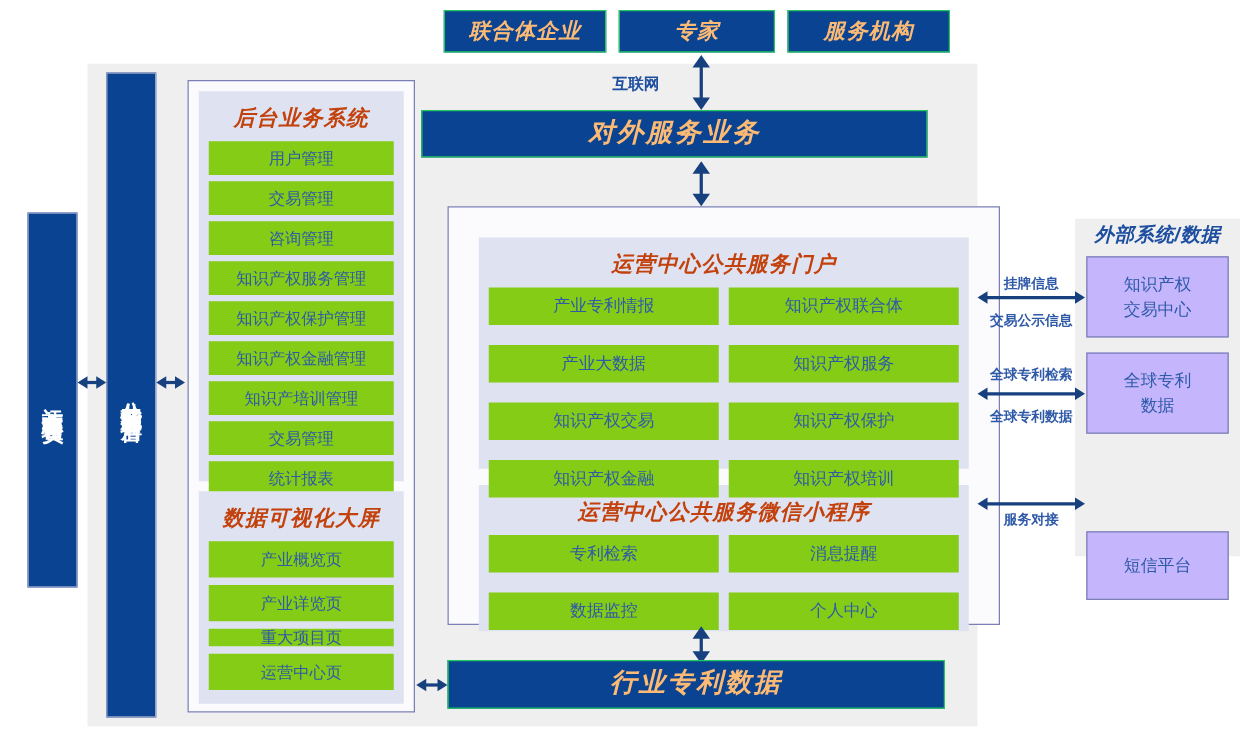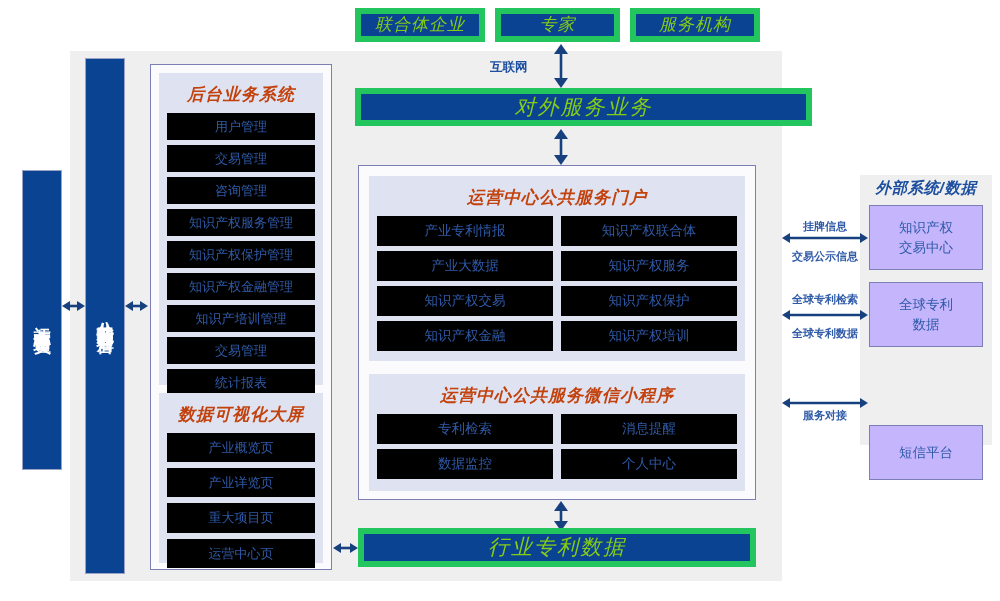--- a/index.html
+++ b/index.html
@@ -15,23 +15,23 @@
 
   
   
 
   .gray-panel{
     background:#efefef;
     left:70px;top:51px;width:712px;height:530px;
   }
 
   .blue-box{
-    background:#0a4391;border:6px solid #22c55e;
-    color:#84cc16;display:flex;align-items:center;justify-content:center;
-    font-weight:normal;font-style:italic;
+    background:#0a4391;border:1px solid #22c55e;
+    color:#fdba74;display:flex;align-items:center;justify-content:center;
+    font-weight:bold;font-style:italic;
     text-align:center;line-height:1.15;
   }
   .blue-box.top{font-size:17px;letter-spacing:1px;}
   .blue-box.wide{font-size:21px;letter-spacing:2px;}
 
   
   .pillar{
     background:#0a4391;border:1px solid #9aa3c7;color:#fff;
     font-weight:bold;font-size:17px;letter-spacing:2px;
     display:flex;align-items:center;justify-content:center;
@@ -50,28 +50,28 @@
     padding:7px 8px 8px 8px;box-sizing:border-box;
   }
   .group-title{
     color:#c2410c;font-weight:bold;font-style:italic;
     text-align:center;font-size:15px;letter-spacing:1px;
     margin:3px 0 7px 0;
   }
   .group-title.lg{font-size:17px;}
 
   .item{
-    background:#000000;color:#2f5aa8;font-size:13px;
+    background:#84cc16;color:#2f5aa8;font-size:13px;
     height:27px;display:flex;align-items:center;justify-content:center;
     margin-bottom:5px;text-align:center;white-space:nowrap;
   }
   .item:last-child{margin-bottom:0;}
 
   .grid2{display:grid;grid-template-columns:1fr 1fr;gap:5px 8px;}
-  .grid2 .item{margin-bottom:0;height:30px;font-size:13.5px;font-family:Liberation Serif, serif;}
+  .grid2 .item{margin-bottom:11px;height:30px;font-size:13.5px;font-family:Liberation Serif, serif;}
 
   
   .ext-panel{background:#efefef;}
   .ext-title{
     color:#1d4ea0;font-weight:bold;font-style:italic;font-size:15.5px;
     text-align:center;letter-spacing:.5px;
   }
   .ext-box{
     background:#c4b5fd;border:1px solid #7b7fb5;color:#2f5aa8;
     font-size:13.5px;display:flex;align-items:center;justify-content:center;
@@ -108,21 +108,21 @@
     <span>专家</span>
   </div>
 
   <svg class="arrow" style="left:549px;top:44px;" width="24" height="44">
     <line class="stroke" x1="12" y1="7" x2="12" y2="37"></line>
     <polygon class="fill" points="12,0 5,10 19,10"></polygon>
     <polygon class="fill" points="12,44 5,34 19,34"></polygon>
   </svg>
   <div class="abs net-label" style="left:490px;top:59px;">互联网</div>
 
-  <div class="abs blue-box wide" style="left:355px;top:88px;width:457px;height:38px;text-align:center;">
+  <div class="abs blue-box wide" style="left:337px;top:88px;width:405px;height:38px;text-align:center;">
     <span>对外服务业务</span>
   </div>
 
   <svg class="arrow" style="left:549px;top:129px;" width="24" height="36">
     <line class="stroke" x1="12" y1="7" x2="12" y2="29"></line>
     <polygon class="fill" points="12,0 5,10 19,10"></polygon>
     <polygon class="fill" points="12,36 5,26 19,26"></polygon>
   </svg>
 
   <div class="abs pillar" style="left:22px;top:170px;width:40px;height:300px;">
@@ -158,27 +158,27 @@
         <div class="item">交易管理</div>
         <div class="item">统计报表</div>
       </div>
     </div>
 
     <div class="group" style="height:170px;margin-top:8px;">
       <div class="group-title lg">数据可视化大屏</div>
       <div>
         <div class="item" style="height:29px;margin-bottom:6px;">产业概览页</div>
         <div class="item" style="height:29px;margin-bottom:6px;">产业详览页</div>
-        <div class="item" style="height:30px;margin-bottom:6px;">重大项目页</div>
+        <div class="item" style="height:14px;margin-bottom:6px;">重大项目页</div>
         <div class="item" style="height:29px;">运营中心页</div>
       </div>
     </div>
   </div>
 
-  <div class="abs card" style="left:358px;top:165px;width:398px;height:335px;padding:10px;">
+  <div class="abs card" style="left:358px;top:165px;width:442px;height:335px;padding:24px;">
 
     <div class="group" style="height:185px;">
       <div class="group-title lg">运营中心公共服务门户</div>
       <div class="grid2">
         <div class="item">产业专利情报</div>
         <div class="item">知识产权联合体</div>
         <div class="item">产业大数据</div>
         <div class="item">知识产权服务</div>
         <div class="item">知识产权交易</div>
         <div class="item">知识产权保护</div>

